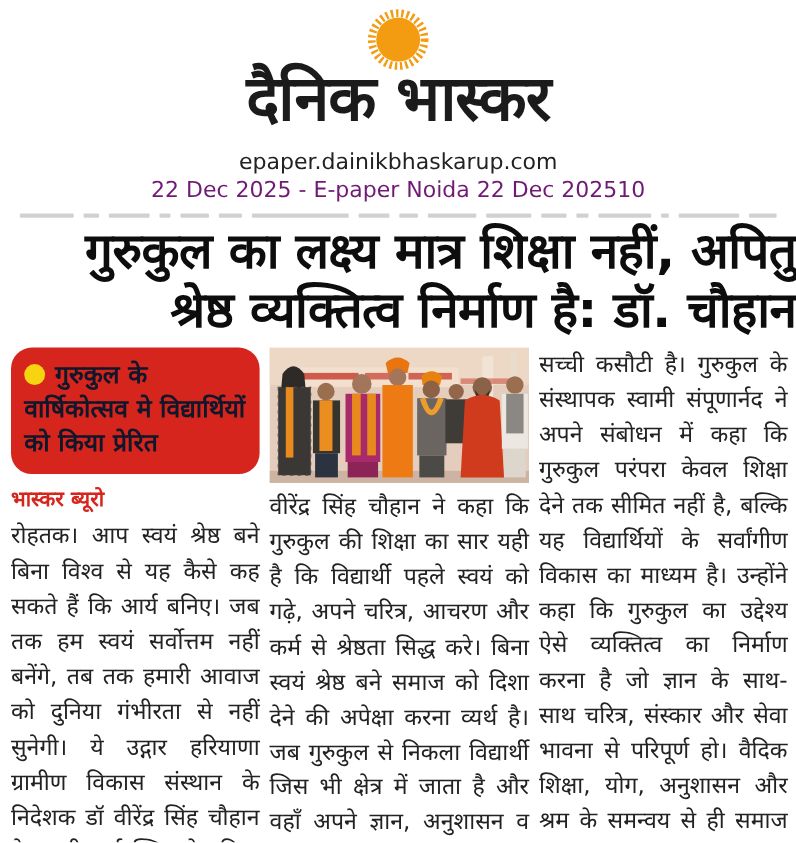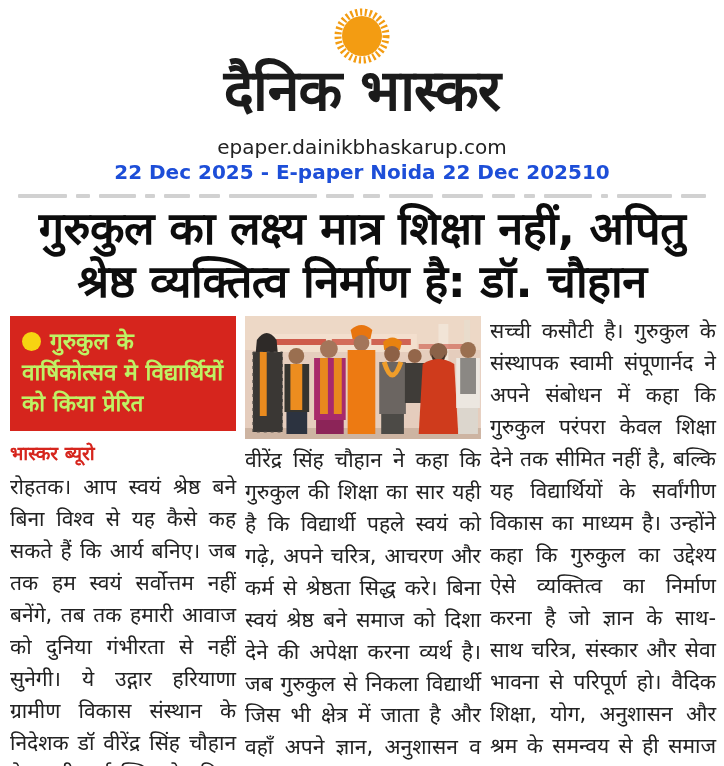--- a/index.html
+++ b/index.html
@@ -16,43 +16,43 @@
     color:var(--ink);overflow:hidden;position:relative;
   }
   
   .masthead{ text-align:center; padding-top:8px; }
   .sun{ width:56px;height:56px;margin:0 auto; display:block; }
   .brand{
     font-size:57px; font-weight:bold; line-height:1.0; color:#1b1b1b;
     letter-spacing:-1px; margin-top:-2px;
   }
   .site-url{ font-size:20px; color:#222; margin-top:16px; }
-  .dateline{ font-size:20px; color:#1d4ed8; margin-top:1px;font-weight:bold; }
+  .dateline{ font-size:20px; color:#701a75; margin-top:1px; }
   
   .remnant{ height:8px; margin:8px 18px 0 18px; display:flex; gap:9px; align-items:center; filter:blur(0.6px); opacity:.45;}
   .remnant i{ display:block; height:4px; background:#9a9a9a; border-radius:1px;}
   
   .headline{
-    text-align:center; font-weight:900; color:#0d0d0d;
+    text-align:right; font-weight:900; color:#0d0d0d;
     font-size:45px; line-height:1.18; margin-top:2px;
     letter-spacing:-0.5px;
   }
   
   .columns{
     display:flex; gap:9px; padding:8px 8px 0 10px; align-items:flex-start;
   }
   .col{ width:229px; }
   .bodytext{
     font-size:21px; line-height:1.52; text-align:justify; color:var(--body-ink);
     text-justify:inter-word;
   }
   
   .highlight-box{
-    background:var(--red); color:#bef264; padding:10px 12px 12px 12px;
-    font-size:22.5px; font-weight:bold; line-height:1.38;
+    background:var(--red); color:#0f172a; padding:10px 12px 12px 12px;
+    font-size:22.5px; font-weight:bold; line-height:1.38;border-radius:19px;
   }
   .bullet-dot{
     display:inline-block; width:19px; height:19px; border-radius:50%;
     background:var(--yellow); margin-right:9px; vertical-align:-2px;
   }
   .byline{
     color:var(--red); font-weight:bold; font-size:19px; text-align:left;
     margin:9px 0 6px 0;
   }
   .photo{ width:100%; height:123px; display:block; margin-bottom:6px; }

